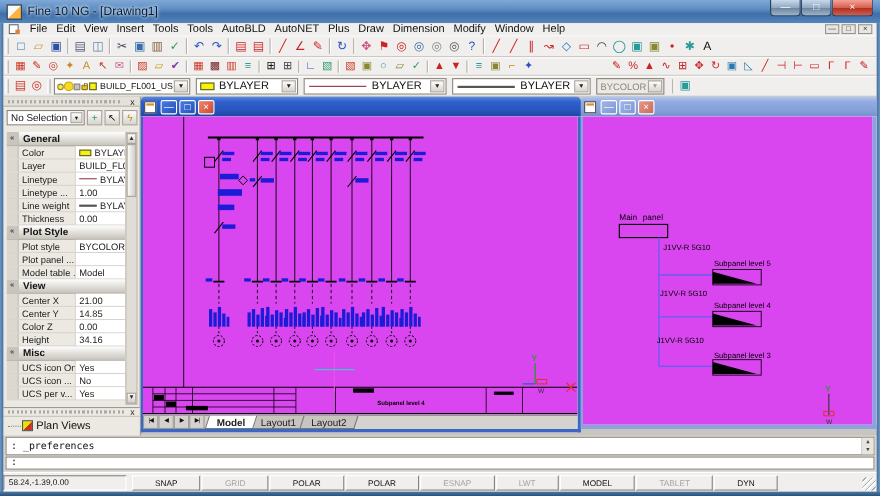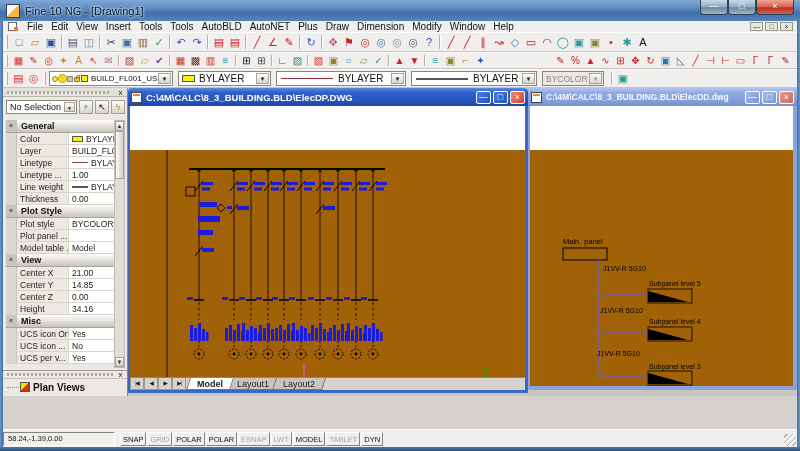--- a/index.html
+++ b/index.html
@@ -63,59 +63,59 @@
 .vline1{width:16px;height:1px;background:#904050;margin-right:3px;flex:0 0 auto;}
 .vline2{width:16px;height:2px;background:#555;margin-right:3px;flex:0 0 auto;}
 .pal-scroll{position:absolute;top:32px;right:2px;width:11px;bottom:28px;background:#e0ddd6;border:1px solid #c0bcb4;}
 .pal-scroll .sa{position:absolute;left:0;right:0;height:10px;background:linear-gradient(180deg,#fdfdfd,#d0ccc4);border:1px solid #a8a39a;font-size:6px;text-align:center;line-height:9px;color:#333;}
 .pal-scroll .sa.up{top:0;}
 .pal-scroll .sa.dn{bottom:0;}
 .pal-scroll .thumb{position:absolute;left:0;right:0;top:10px;height:48px;background:linear-gradient(90deg,#fdfdfd,#d0ccc4);border:1px solid #a8a39a;}
 .planviews{position:absolute;left:0;bottom:0;width:124px;height:26px;background:#ece9e2;border-top:1px solid #999;}
 .pv-head{height:8px;position:relative;border-bottom:1px solid #c8c4bc;}
 .pv-head .dots{position:absolute;left:4px;right:14px;top:2px;height:3px;background:repeating-linear-gradient(90deg,#aaa 0 2px,transparent 2px 4px);}
-.pv-row{display:flex;align-items:center;height:16px;font-size:10px;padding-left:4px;color:#111;font-weight:bold;}
+.pv-row{display:flex;align-items:center;height:16px;font-size:10px;padding-left:4px;color:#111;}
 .pv-tree{width:12px;height:1px;border-top:1px dotted #888;margin-right:1px;}
 .pv-ic{width:10px;height:10px;background:linear-gradient(135deg,#e8e400 50%,#d03020 50%);border:1px solid #555;margin-right:3px;}
 .cwin{position:absolute;}
 .cw-title{height:18px;border-radius:4px 4px 0 0;display:flex;align-items:center;padding:0 3px;position:relative;}
 .lwin .cw-title{background:linear-gradient(180deg,#5a8ae0 0%,#3060cc 25%,#2854bc 70%,#1c46a4 100%);}
 .rwin .cw-title{background:linear-gradient(180deg,#b4c6ee 0%,#92abe2 25%,#859fd8 70%,#7490cc 100%);}
 .cw-ico{width:11px;height:11px;background:#fff;border:1px solid #445;margin-right:4px;position:relative;flex:0 0 auto;}
 .cw-ico:after{content:"";position:absolute;left:1px;top:1px;width:7px;height:2px;background:#d89030;}
 .cw-text{font-size:9.5px;font-weight:bold;color:#fff;white-space:nowrap;overflow:hidden;flex:1;}
 .rwin .cw-text{font-size:8.5px;color:#f4f7ff;}
 .cw-btns{display:flex;gap:2px;flex:0 0 auto;}
 .cw-btn{width:15px;height:13px;border-radius:2px;border:1px solid #fff;font-size:9px;line-height:11px;text-align:center;color:#fff;}
 .lwin .cw-btn{background:linear-gradient(135deg,#4a7ae8,#2352b8);}
 .rwin .cw-btn{background:linear-gradient(135deg,#a0b6ea,#7e97d2);}
 .cw-btn.close{background:linear-gradient(135deg,#f08868,#d04530) !important;}
 .rwin .cw-btn.close{background:linear-gradient(135deg,#e89888,#cc6a58) !important;}
 .cw-frame{position:absolute;left:0;right:0;bottom:0;border-style:solid;background:#fff;}
 .lwin .cw-frame{top:18px;border-color:#3a66c4;border-width:0 3px 3px 2px;}
 .rwin .cw-frame{top:18px;border-color:#8aa3dc;border-width:0 4px 4px 2px;}
-.canvas{position:absolute;left:0;top:0;right:0;background:#a16207;overflow:hidden;margin-top:44px;}
+.canvas{position:absolute;left:0;top:0;right:0;background:#d946ef;overflow:hidden;}
 .lwin .canvas{bottom:13px;}
 .rwin .canvas{bottom:0;}
 .tabsrow{position:absolute;left:0;right:0;bottom:0;height:13px;background:#d6d3ce;border-top:1px solid #888;display:flex;align-items:center;font-size:9px;}
 .navbtn{width:14px;height:12px;background:#d6d3ce;border:1px solid #999;border-top:none;font-size:5.5px;line-height:11px;text-align:center;color:#111;flex:0 0 auto;letter-spacing:-1px;}
 .tab{height:12px;line-height:12px;padding:0 8px;border:1px solid #777;border-top:none;transform:skewX(-18deg);background:#c8c5c0;margin-left:-4px;color:#222;}
 .tab span{display:inline-block;transform:skewX(18deg);}
 .tab.active{background:#fff;font-weight:bold;z-index:2;}
 .cmdarea{position:absolute;left:3px;top:396px;width:794px;height:33px;background:#d6d3ce;padding:1px 2px;}
 .cmdbox{position:relative;background:#fff;border:1px solid #8a857c;font-family:"DejaVu Sans Mono",monospace;font-size:9px;color:#111;padding-left:4px;}
 .cmd1{height:17px;line-height:16px;margin-bottom:1px;}
 .cmd2{height:12px;line-height:11px;}
 .cmd-scroll{position:absolute;right:0;top:0;bottom:0;width:11px;border-left:1px solid #c0bcb4;}
 .cmd-scroll .sa{position:absolute;left:0;right:0;height:8px;font-size:5px;text-align:center;line-height:8px;color:#444;background:#e8e5e0;}
 .cmd-scroll .up{top:0;}.cmd-scroll .dn{bottom:0;}
 .statusbar{position:absolute;left:3px;top:429px;width:794px;height:18px;background:#f0efee;border-top:1px solid #fff;display:flex;align-items:center;color:#111;}
 .st-left{padding-left:5px;flex:0 0 auto;width:424px;white-space:pre;overflow:hidden;font-size:9.5px;}
 .st-coords{width:112px;height:14px;border:1px solid #fff;border-top-color:#8a857c;border-left-color:#8a857c;line-height:12px;padding-left:4px;margin-right:5px;flex:0 0 auto;background:#f0efee;font-size:7.5px;}
-.st-tog{height:14px;line-height:13px;padding:0 2px;border:1px solid #fff;border-right-color:#8a857c;border-bottom-color:#8a857c;margin-right:1px;background:#f0efee;flex:0 0 auto;font-size:7.5px;}
+.st-tog{height:14px;line-height:13px;padding:0 20px;border:1px solid #fff;border-right-color:#8a857c;border-bottom-color:#8a857c;margin-right:1px;background:#f0efee;flex:0 0 auto;font-size:7.5px;}
 .st-tog.off{color:#a8a49c;text-align:center;}
 .st-grip{position:absolute;right:1px;bottom:1px;width:12px;height:12px;background:repeating-linear-gradient(135deg,transparent 0 2px,#aaa 2px 3px,#fff 3px 4px);}
 </style>
 </head>
 <body>
 
 <div class="app">
   <div class="titlebar">
     <div class="app-icon"></div>
     <div class="title-text">Fine 10 NG  - [Drawing1]</div>
@@ -400,21 +400,21 @@
           </div>
           <div class="prow">
             <div class="gut"></div>
             <div class="lbl">Center Y</div>
             <div class="val">
               <span>14.85</span>
             </div>
           </div>
           <div class="prow">
             <div class="gut"></div>
-            <div class="lbl">Center Z</div>
+            <div class="lbl">Color Z</div>
             <div class="val">
               <span>0.00</span>
             </div>
           </div>
           <div class="prow">
             <div class="gut"></div>
             <div class="lbl">Height</div>
             <div class="val">
               <span>34.16</span>
             </div>
@@ -459,21 +459,20 @@
           <div class="pv-tree"></div>
           <div class="pv-ic"></div>
           <span>Plan Views</span>
         </div>
       </div>
     </div>
 
     <div class="cwin lwin" style="left:125px;top:0;width:400px;height:305px;z-index:2;">
       <div class="cw-title">
         <div class="cw-ico"></div>
-        <div class="cw-text">C:\4M\CALC\8_3_BUILDING.BLD\ElecDP.DWG</div>
         <div class="cw-btns">
           <div class="cw-btn">—</div>
           <div class="cw-btn">□</div>
           <div class="cw-btn close">×</div>
         </div>
       </div>
       <div class="cw-frame">
         <div class="canvas">
           <svg id="svg-left" width="395" height="271" viewBox="0 0 395 271" xmlns="http://www.w3.org/2000/svg">
               <line x1="37" y1="0" x2="37" y2="246" stroke="#000" stroke-width="0.8"></line>
@@ -719,21 +718,20 @@
               <div class="tab"><span>Layout1</span></div>
               <div class="tab"><span>Layout2</span></div>
             </div>
         </div>
       </div>
     </div>
 
     <div class="cwin rwin" style="left:525px;top:0;width:269px;height:302px;z-index:1;">
       <div class="cw-title">
         <div class="cw-ico"></div>
-        <div class="cw-text">C:\4M\CALC\8_3_BUILDING.BLD\ElecDD.dwg</div>
         <div class="cw-btns">
           <div class="cw-btn">—</div>
           <div class="cw-btn">□</div>
           <div class="cw-btn close">×</div>
         </div>
       </div>
       <div class="cw-frame">
         <div class="canvas">
           <svg id="svg-right" width="263" height="280" viewBox="0 0 263 280" xmlns="http://www.w3.org/2000/svg">
               <text x="33" y="94" font-size="7.5" fill="#000" font-family="Liberation Sans,sans-serif" word-spacing="3px">Main panel</text>
@@ -765,20 +763,32 @@
                 <line x1="223.5" y1="252" x2="223.5" y2="271" stroke="#333" stroke-width="1"></line>
                 <rect x="219" y="268" width="9" height="4" fill="none" stroke="#e03030" stroke-width="0.9"></rect>
                 <text x="221" y="279" font-size="6" fill="#333" font-family="Liberation Sans,sans-serif">W</text>
               </g>
             </svg>
         </div>
       </div>
     </div>
   </div>
 
+  <div class="cmdarea">
+    <div class="cmdbox cmd1">
+      <span>: _preferences</span>
+      <div class="cmd-scroll">
+        <div class="sa up">▲</div>
+          <div class="sa dn">▼</div>
+      </div>
+    </div>
+    <div class="cmdbox cmd2">
+      <span>:</span>
+    </div>
+  </div>
 
   <div class="statusbar">
     <div class="st-coords">58.24,-1.39,0.00</div>
     <div id="st-toggles" style="display:flex;">
         <div class="st-tog">SNAP</div>
         <div class="st-tog off">GRID</div>
         <div class="st-tog">POLAR</div>
         <div class="st-tog">POLAR</div>
         <div class="st-tog off">ESNAP</div>
         <div class="st-tog off">LWT</div>

